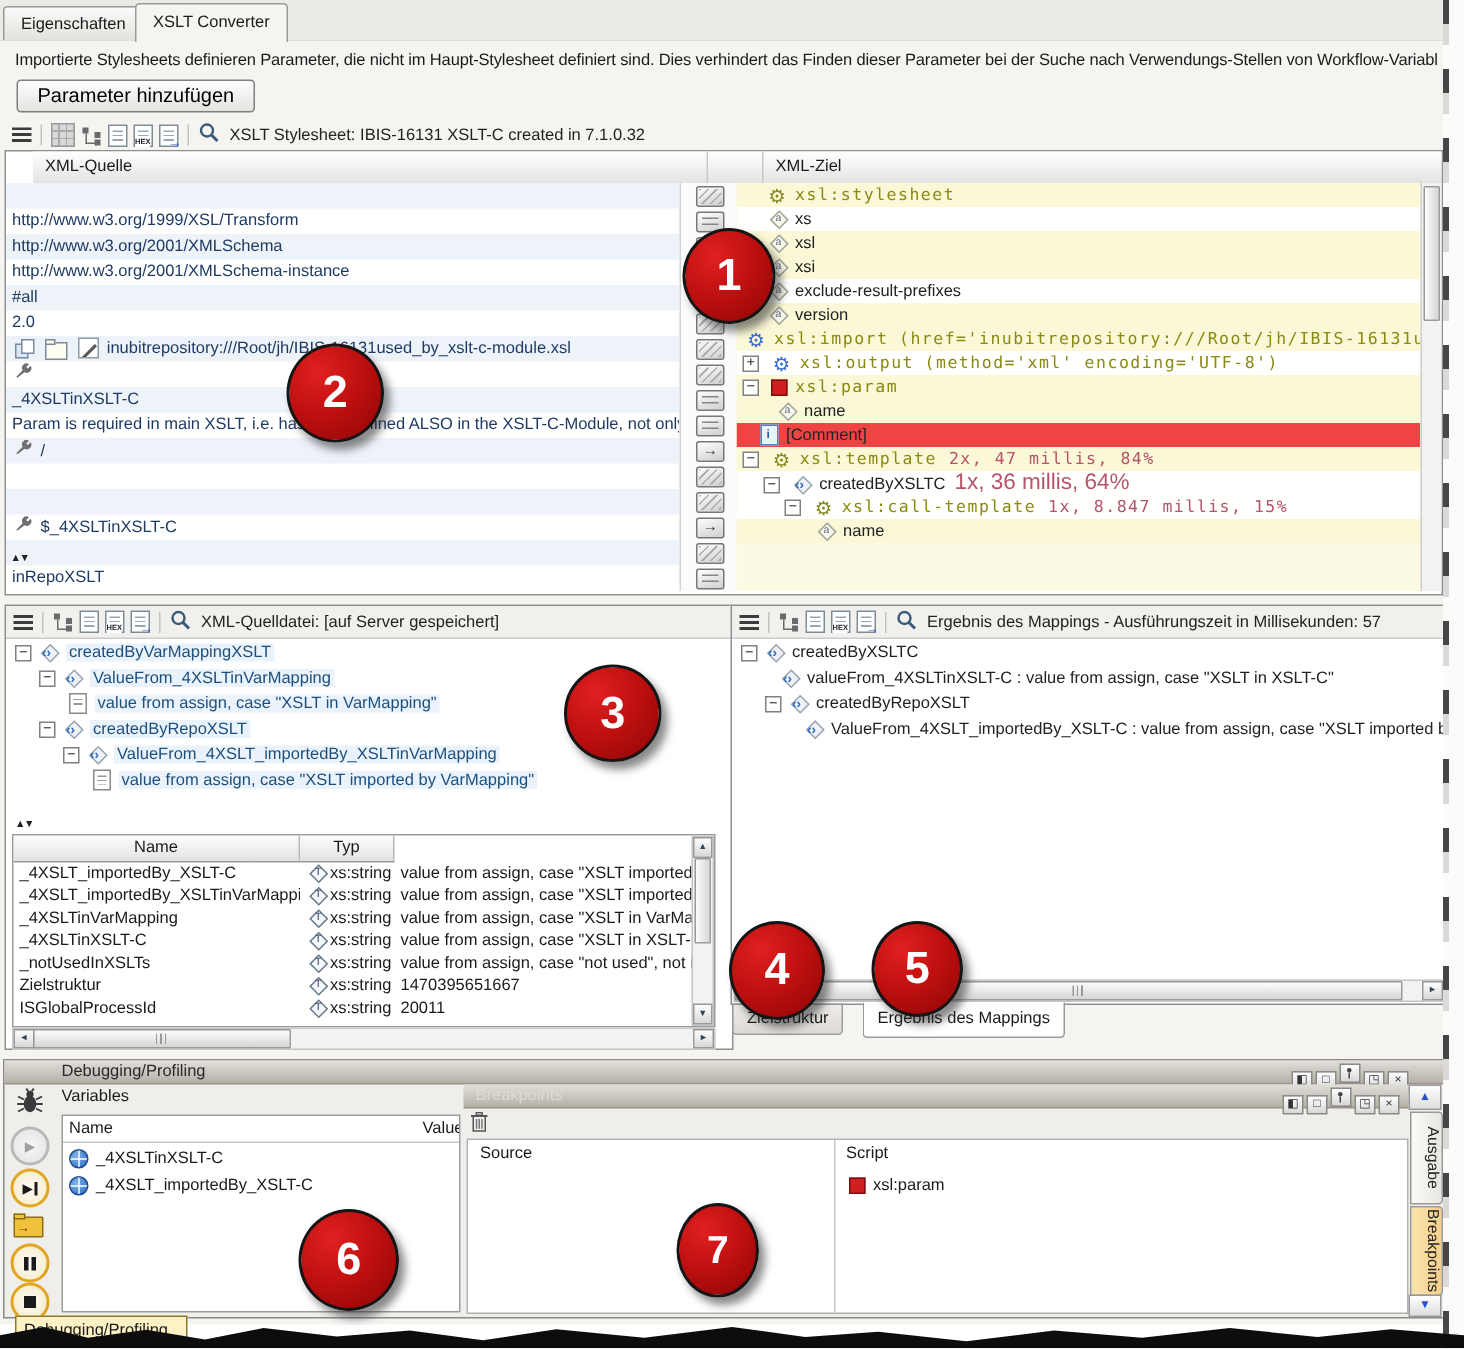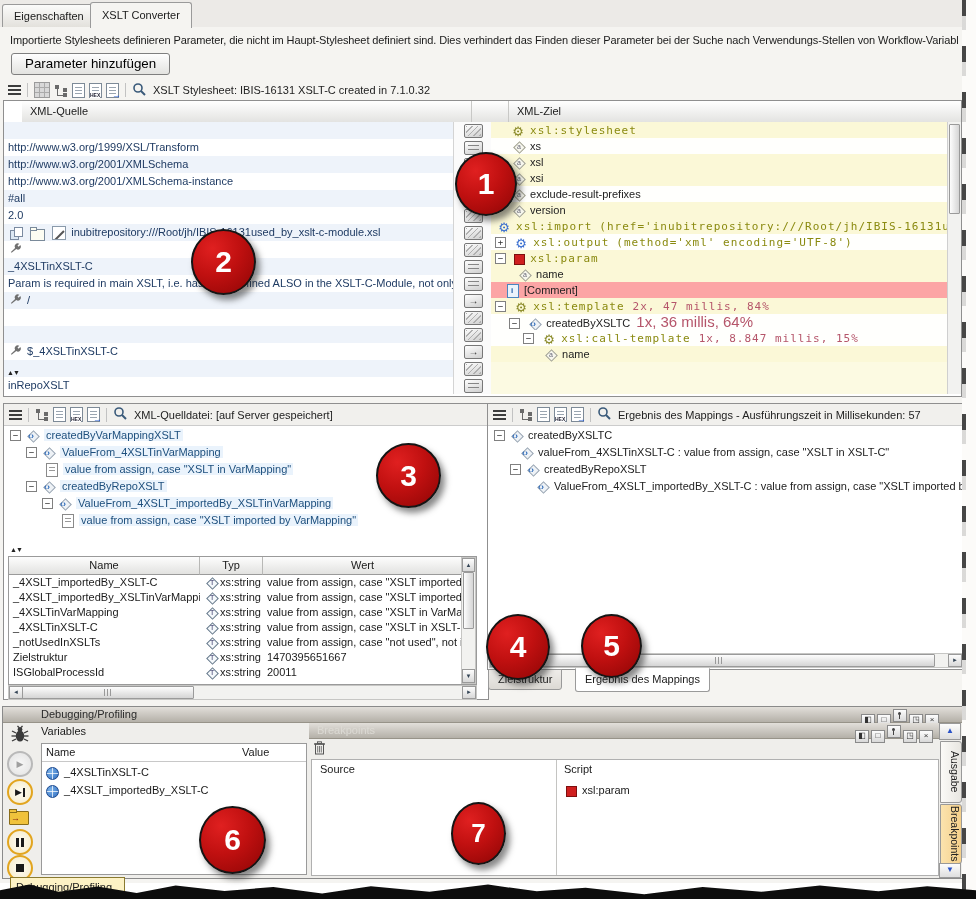--- a/index.html
+++ b/index.html
@@ -50,21 +50,21 @@
   .conn-col{position:absolute;left:449px;top:21px;width:38px;height:272px;background:#fbfbfb;
     border-left:1px solid #d4d4d4;border-right:1px solid #d4d4d4}
   .cbtn{position:absolute;left:10px;width:17px;height:12px;border:1px solid #777;border-radius:2px;
     background:linear-gradient(160deg,#fefefe,#cfcfcf)}
   .cbtn.diag::before{content:"";position:absolute;inset:1px;
     background:repeating-linear-gradient(135deg,#b0b0b0 0 1px,transparent 1px 4px)}
   .cbtn.eq::before{content:"";position:absolute;left:3px;right:3px;top:3px;height:1px;background:#858585;box-shadow:0 4px 0 #858585}
   .cbtn.arrow{text-align:center;font-size:10px;line-height:11px;font-weight:bold;color:#333}
   .tgt-col{position:absolute;left:487px;top:21px;width:456px;height:272px;background:#fcfae2;overflow:hidden}
   .trow{height:16px;line-height:16px;white-space:nowrap;overflow:hidden}
-  .bg-y{background:#fbf8d7}.bg-w{background:#fffffd}.bg-g{background:#fca5a5}
+  .bg-y{background:#fbf8d7}.bg-w{background:#fffffd}.bg-g{background:#ef4444}
   .xname-m{font-family:"DejaVu Sans Mono",monospace;color:#8a8a10;letter-spacing:1px}
   .xattr{font-family:"DejaVu Sans Mono",monospace;color:#8a8a10;letter-spacing:1px;margin-left:7px}
   .xname-e{color:#222}
   .xstats-m{font-family:"DejaVu Sans Mono",monospace;color:#b5556a;letter-spacing:1px;margin-left:8px}
   .xstats-s{color:#b5556a;font-size:15px;margin-left:6px}
   .vscroll{position:absolute;left:943px;top:21px;width:13px;height:272px;background:#f2f2f0;border-left:1px solid #cfcfcf}
   .vthumb{position:absolute;left:1px;right:1px;border:1px solid #9a9a9a;border-radius:1px;background:linear-gradient(to right,#fdfdfd,#d5d5d5)}
 
   
   .spanel{position:absolute;border:1px solid #8f8f8f;background:#fff}
@@ -358,21 +358,20 @@
           <span class="tlabel">ValueFrom_4XSLT_importedBy_XSLTinVarMapping</span></div>
         <div class="tnode" style="padding-left:56px">
           <span class="ti i-txt"></span>
           <span class="tlabel">value from assign, case "XSLT imported by VarMapping"</span></div>
       </div>
       <div class="split" style="left:6px;top:142px">▲▼</div>
 
       <div class="vtable" style="left:4px;top:152px;width:467px;height:127px">
         <div class="th" style="left:0;width:190px">Name</div>
         <div class="th" style="left:191px;width:62px">Typ</div>
-        <div class="th" style="left:254px;width:199px">Wert</div>
         <div class="tr" style="top:18px;left:0;right:14px">
           <div class="td" style="left:0;width:187px">_4XSLT_importedBy_XSLT-C</div>
           <div class="td" style="left:191px;width:59px"><span class="ti i-typ"></span><span>xs:string</span></div>
           <div class="td" style="left:254px;width:199px">value from assign, case "XSLT imported by</div>
           </div>
         <div class="tr" style="top:33px;left:0;right:14px">
           <div class="td" style="left:0;width:187px">_4XSLT_importedBy_XSLTinVarMapping</div>
           <div class="td" style="left:191px;width:59px"><span class="ti i-typ"></span><span>xs:string</span></div>
           <div class="td" style="left:254px;width:199px">value from assign, case "XSLT imported by</div>
           </div>
@@ -482,21 +481,21 @@
         <span class="pb"></span>
         <span class="pb"></span>
       </div>
     <div class="dbtn" style="left:4px;top:148px">
         <span class="stopsq"></span>
       </div>
 
     <span class="abs" style="left:38px;top:18px">Variables</span>
     <div class="vtable" style="left:38px;top:36px;width:264px;height:130px;background:#fff">
       <div class="th" style="left:0;width:195px;text-align:left;padding-left:4px;background:#fff;border-bottom:1px solid #c8c8c8">Name</div>
-      <div class="th" style="left:196px;width:67px;text-align:left;padding-left:4px;background:#fff;border-right:none;border-bottom:1px solid #c8c8c8">Value</div>
+      <div class="th" style="left:196px;width:67px;text-align:right;padding-left:4px;background:#fff;border-right:none;border-bottom:1px solid #c8c8c8">Value</div>
       <div class="tr" style="top:20px;left:0;right:0;height:17px;line-height:17px">
         <span class="ti i-globe" style="margin-left:4px"></span>
         <span>_4XSLTinXSLT-C</span></div>
       <div class="tr" style="top:38px;left:0;right:0;height:17px;line-height:17px">
         <span class="ti i-globe" style="margin-left:4px"></span>
         <span>_4XSLT_importedBy_XSLT-C</span></div>
     </div>
 
     <div class="abs" style="left:306px;top:16px;width:630px;height:153px">
       <div class="dtitle" style="height:15px;color:#dcdad4">

